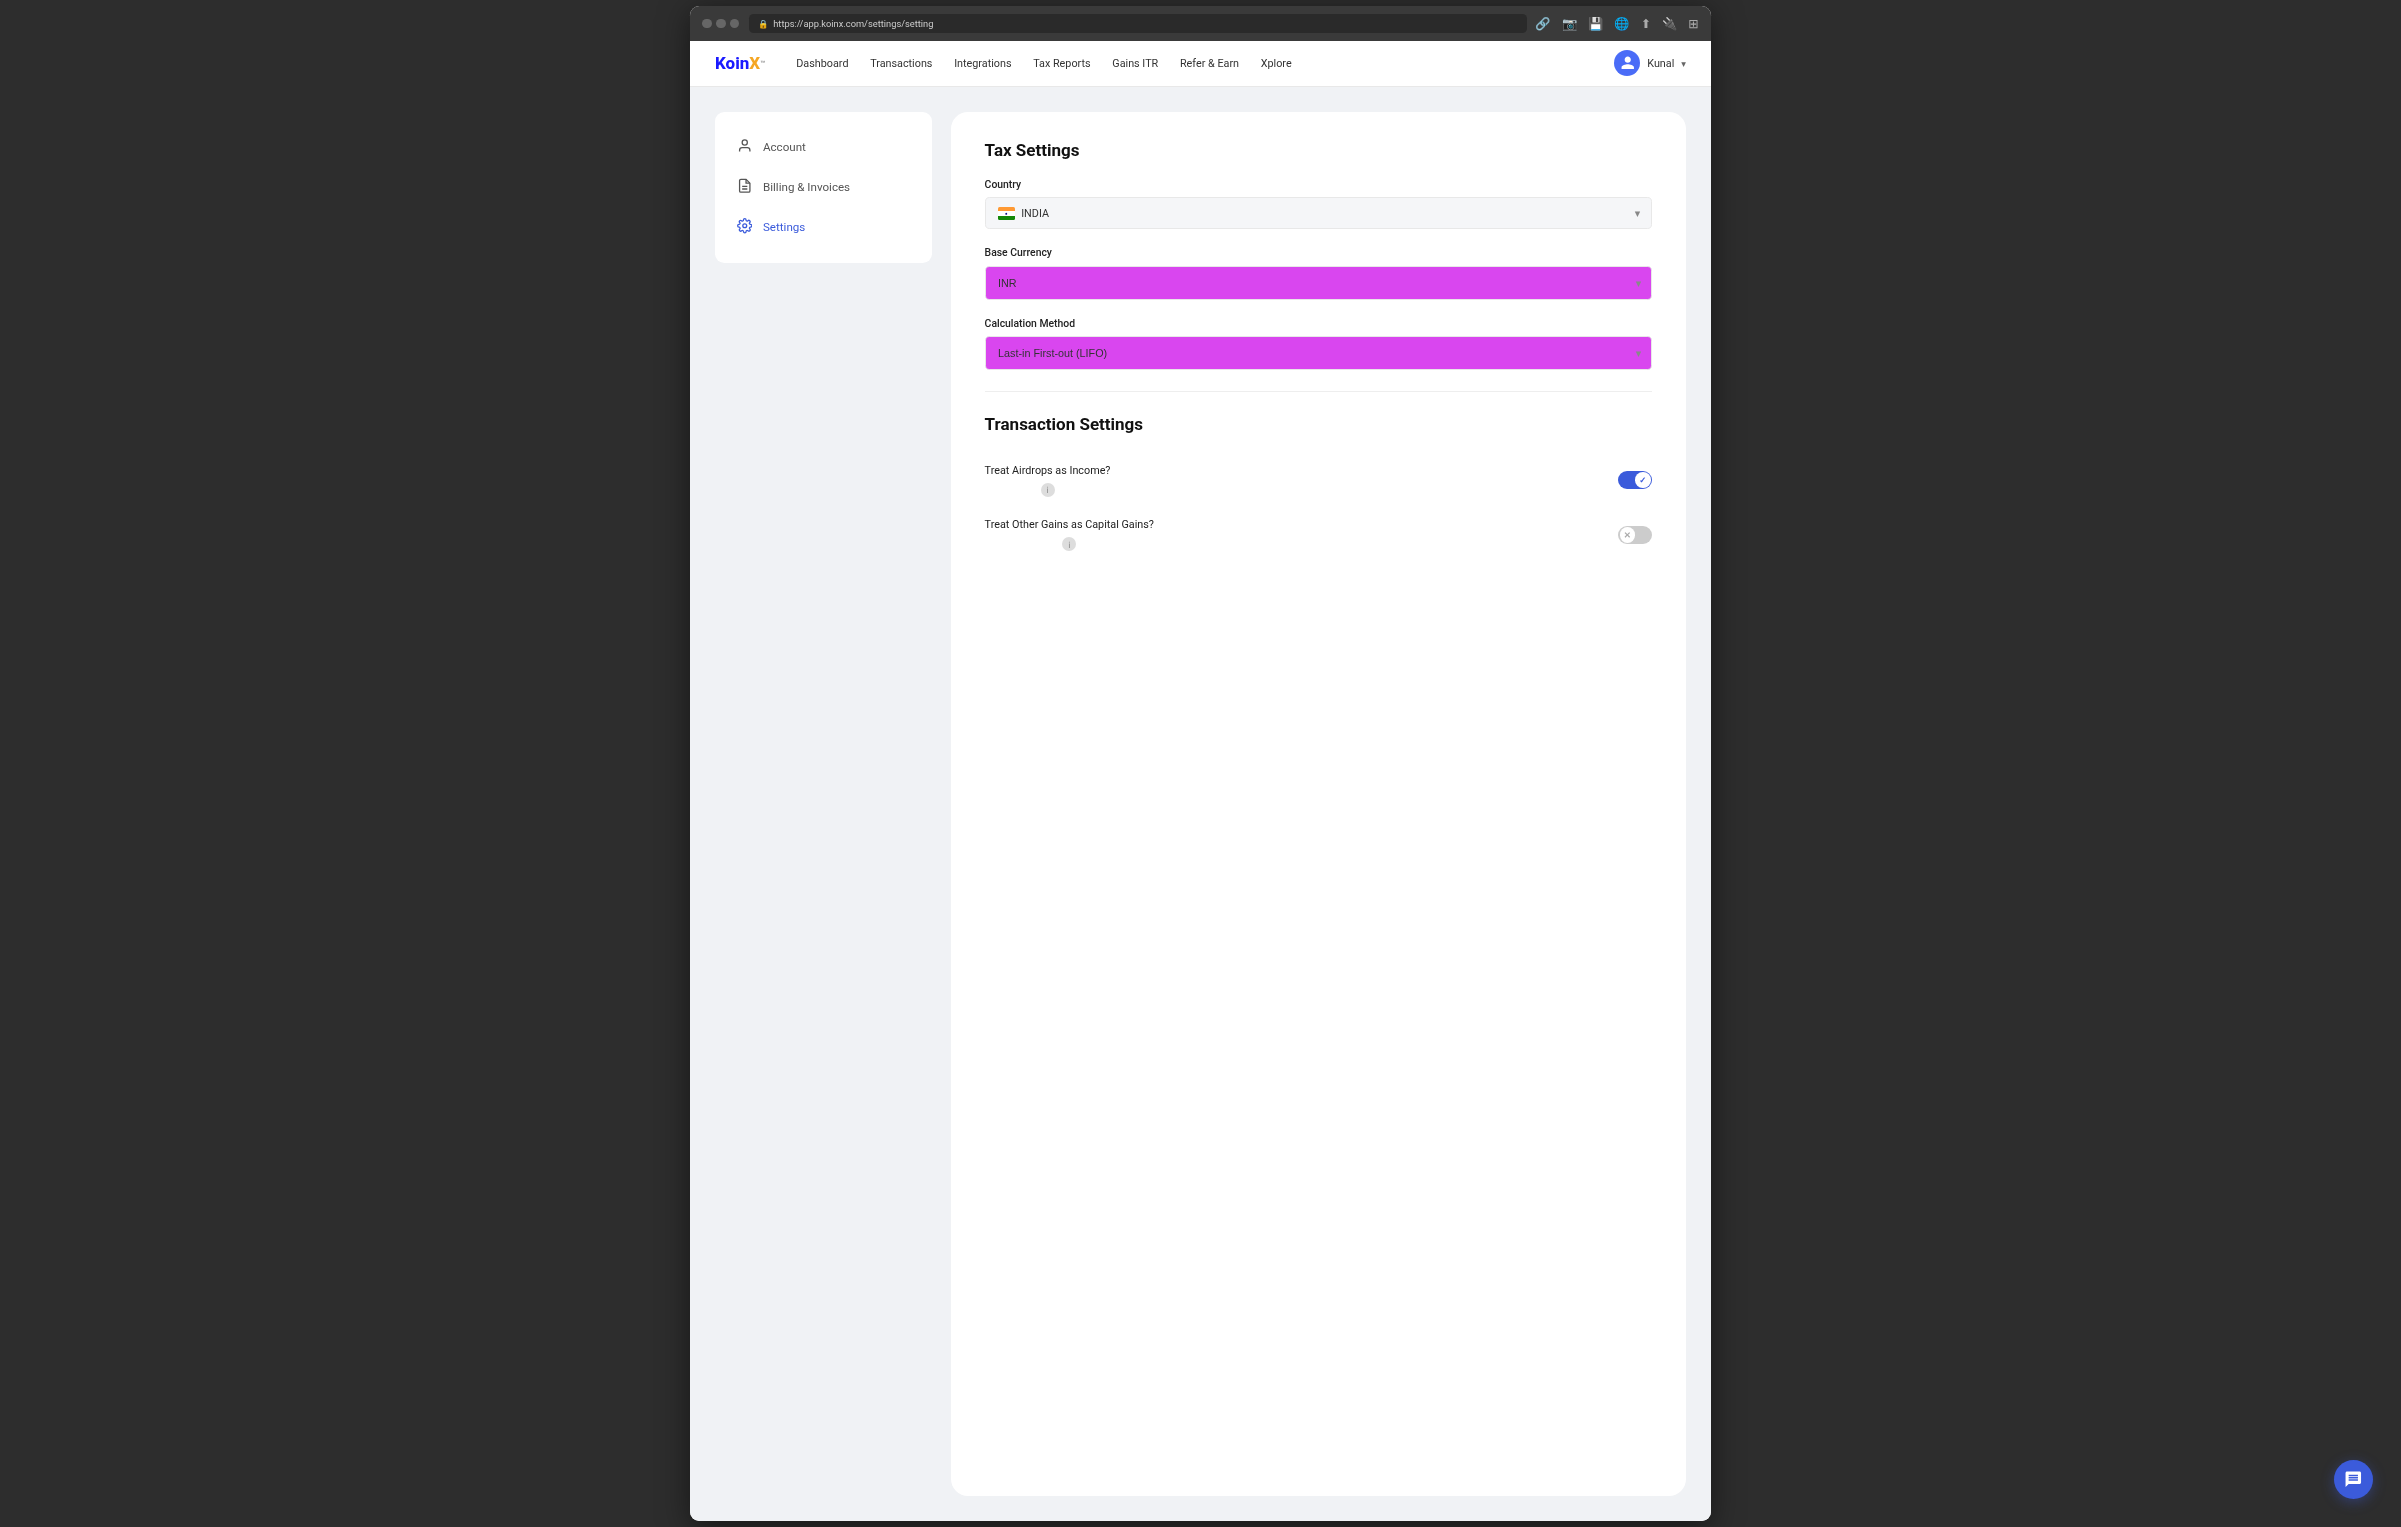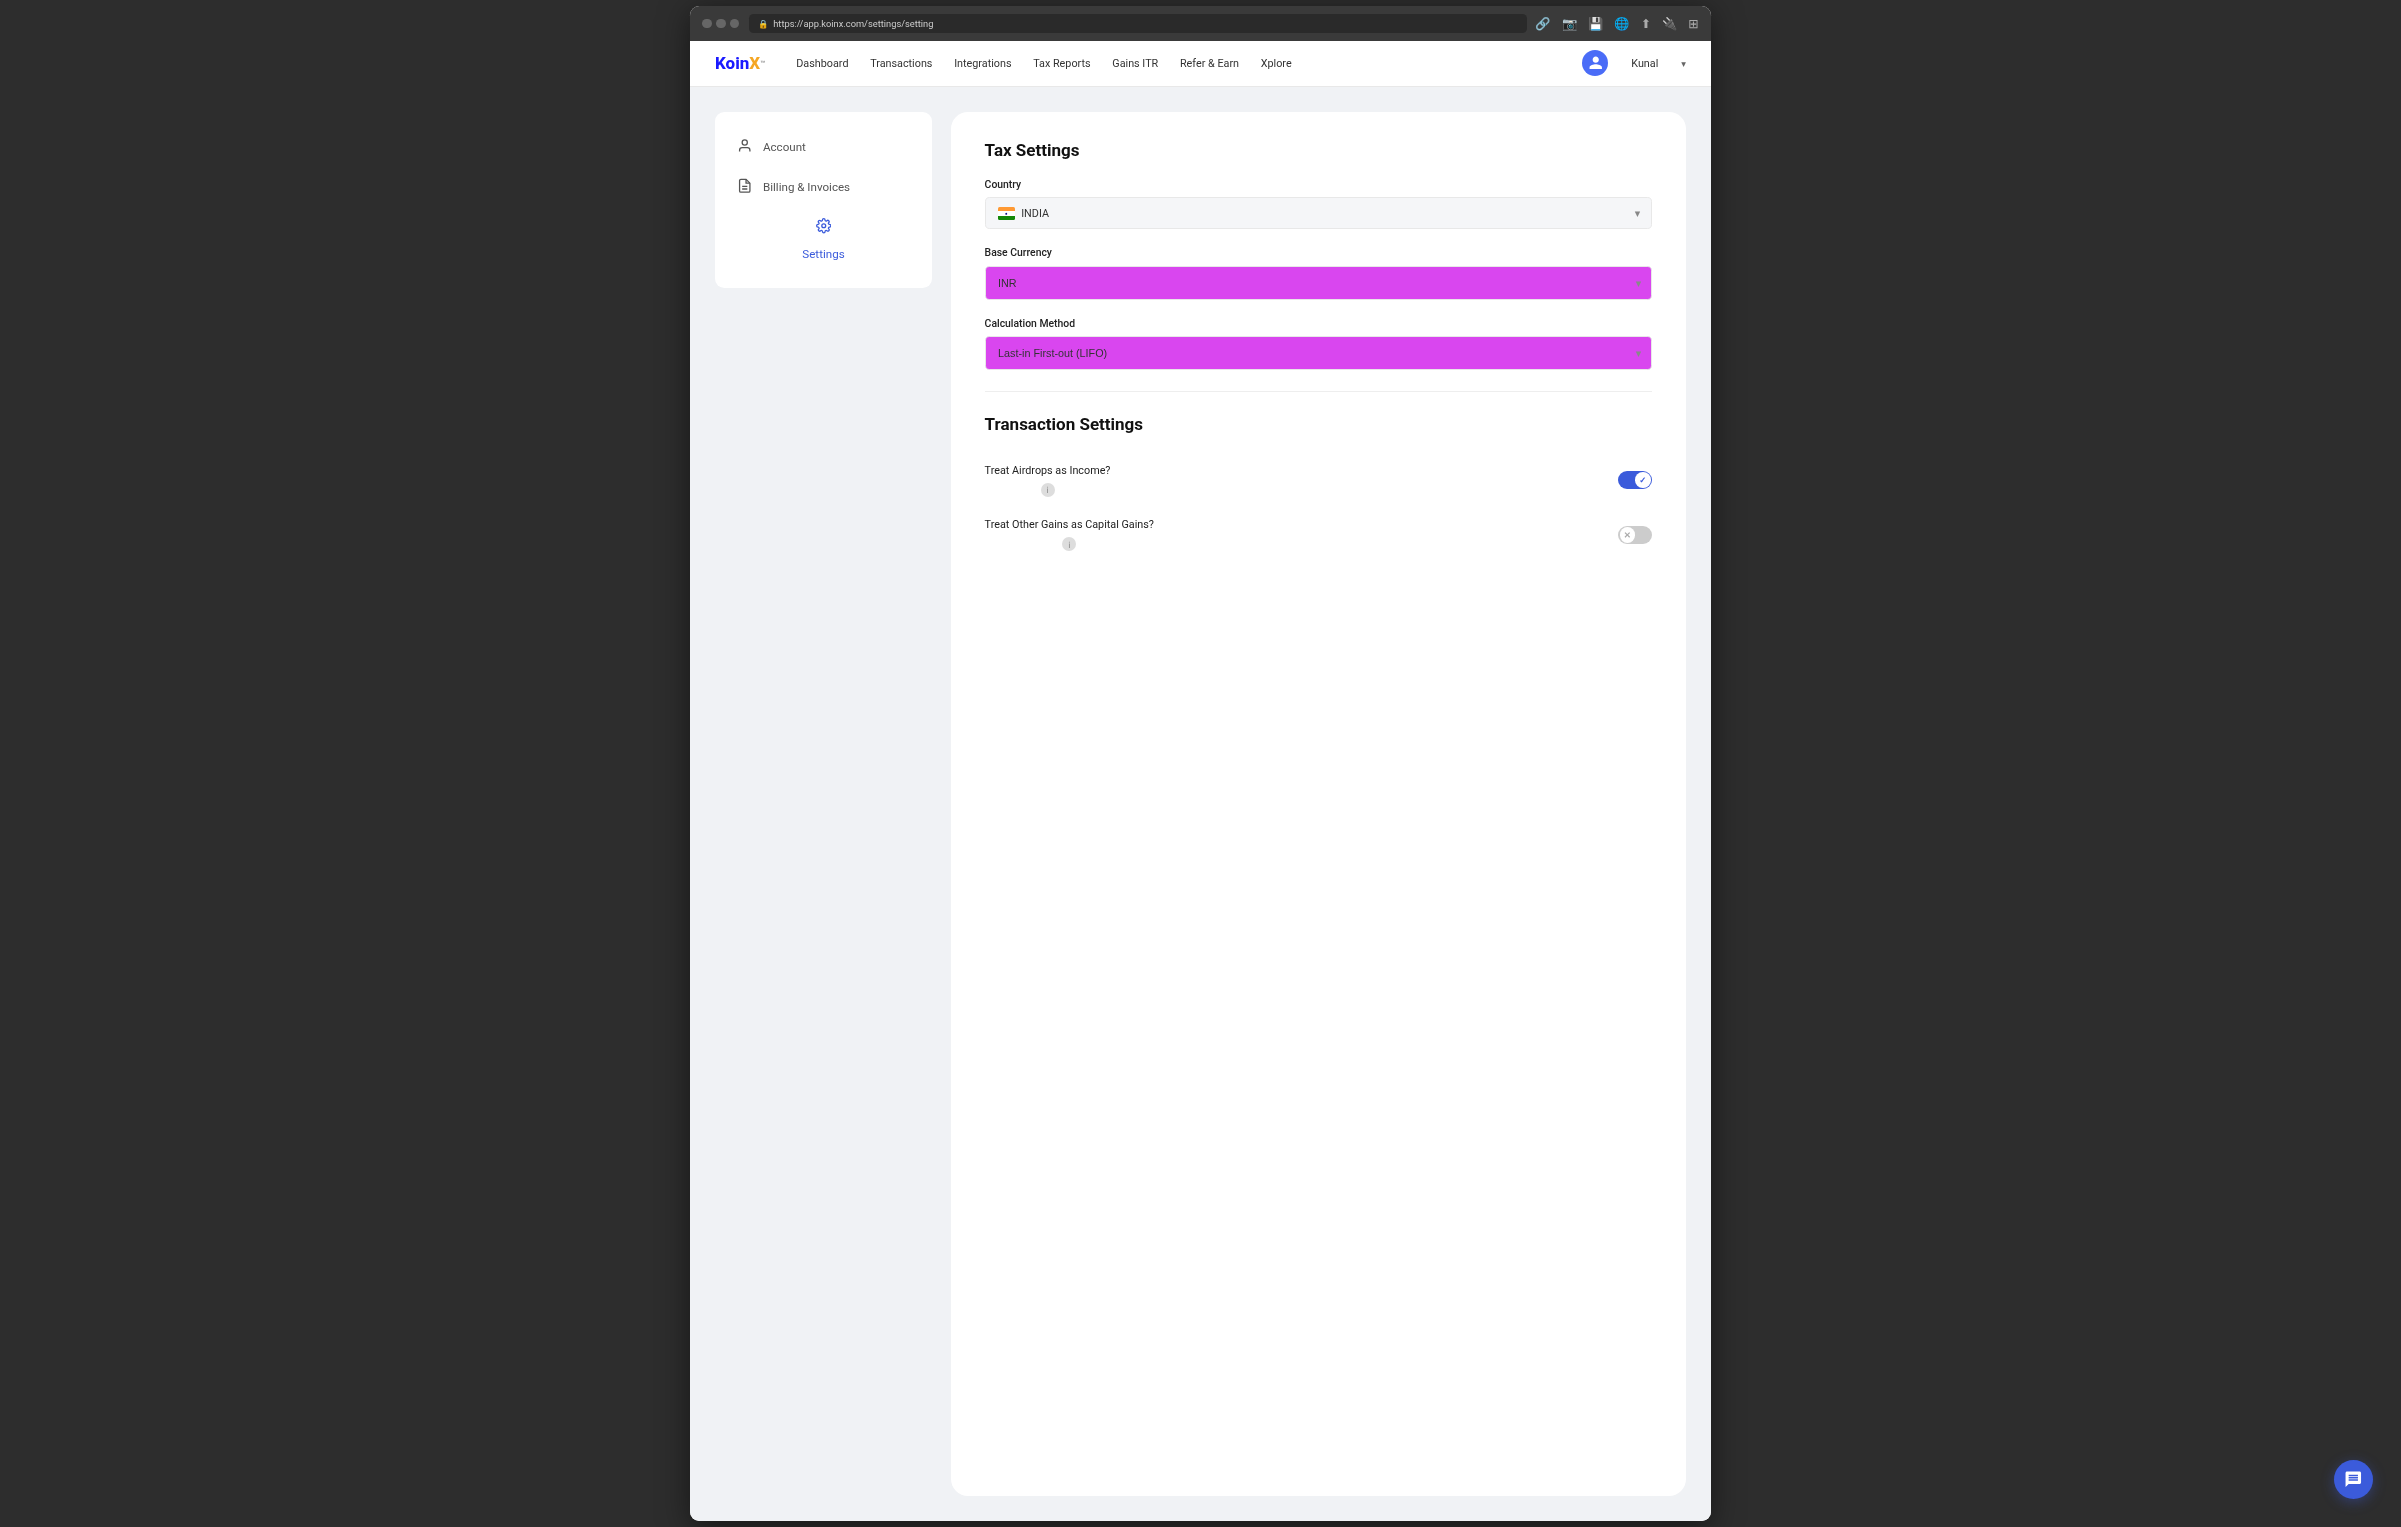--- a/index.html
+++ b/index.html
@@ -85,21 +85,21 @@
     .nav-link {
       color: #333;
       font-size: 10.8px;
       cursor: pointer;
       text-decoration: none;
       white-space: nowrap;
     }
     .nav-user {
       display: flex;
       align-items: center;
-      gap: 23px;
+      gap: 7px;
       cursor: pointer;
     }
     .avatar {
       width: 26px;
       height: 26px;
       border-radius: 50%;
       background: #4a6cf7;
       display: flex;
       align-items: center;
       justify-content: center;
@@ -130,21 +130,21 @@
     }
     .sidebar-item {
       display: flex;
       align-items: center;
       gap: 10.8px;
       padding: 10.8px 21.7px;
       cursor: pointer;
       color: #555;
       font-size: 11.6px;
     }
-    .sidebar-item.active { color: #3b5bdb; flex-direction: column; }
+    .sidebar-item.active { color: #3b5bdb; }
     .sidebar-icon { font-size: 14px; }
     
     .main-content {
       background: #fff;
       border-radius: 17px;
       padding: 28px 34px;
       flex: 1;
     }
     .section-title {
       font-size: 17px;

